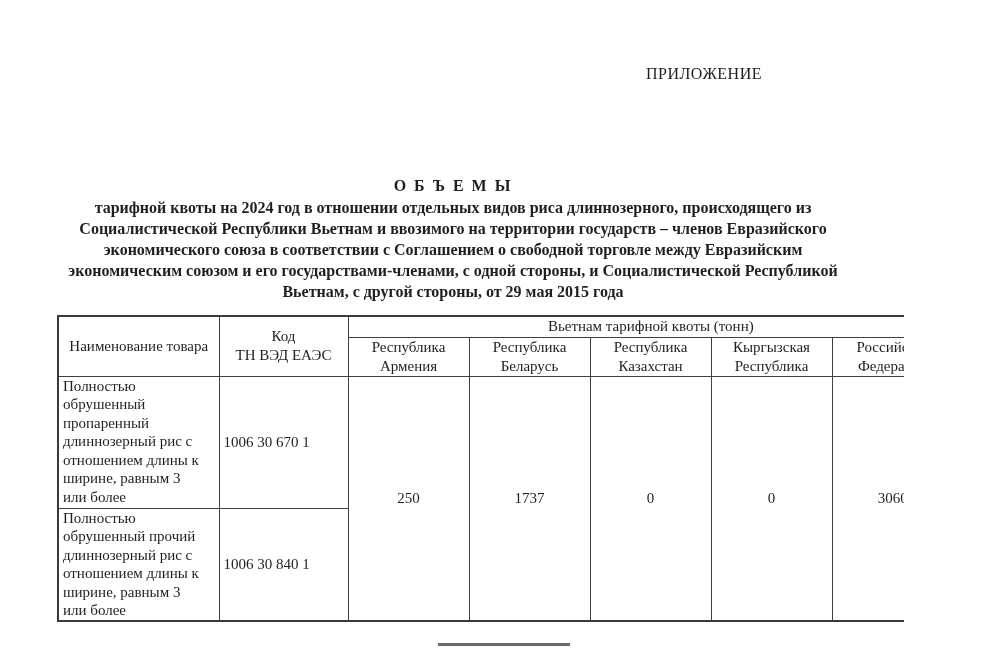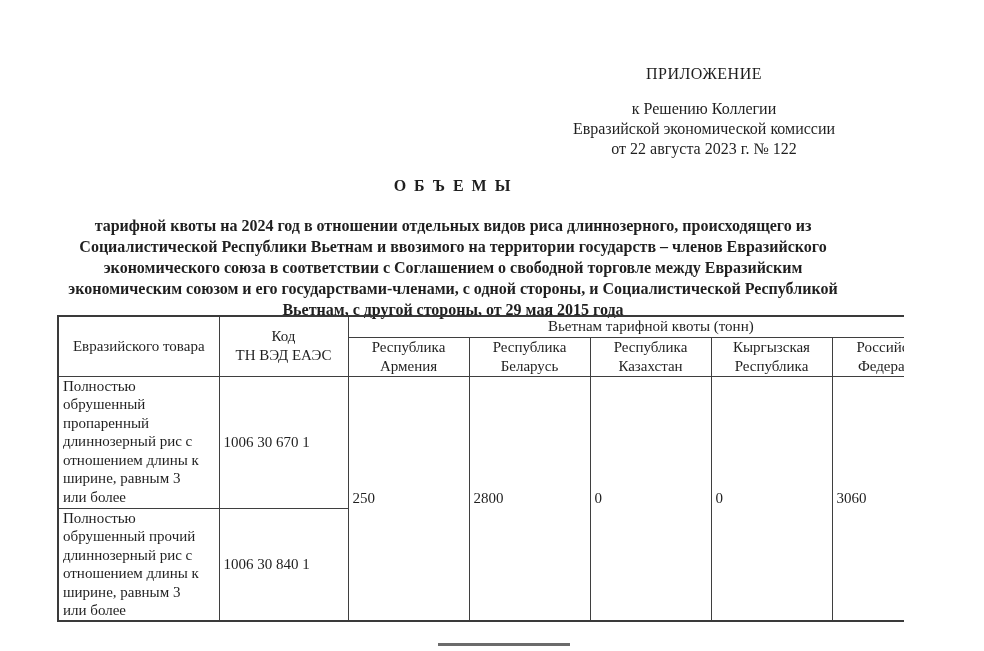--- a/index.html
+++ b/index.html
@@ -42,21 +42,20 @@
     font-weight: bold;
     font-size: 16px;
   }
   .title-caps {
     line-height: 22px;
     letter-spacing: 2px;
   }
   .title-body {
     white-space: pre-line;
     line-height: 21px;
-    margin-top: 18px;
   }
   table.quota-table {
     position: absolute;
     left: 57px;
     top: 315px;
     width: 896px;
     border-collapse: collapse;
     table-layout: fixed;
     font-size: 15px;
     color: #1f1f1f;
@@ -79,42 +78,39 @@
     text-align: left;
     vertical-align: top;
     padding: 3px 4px 0 5px;
     line-height: 18.5px;
   }
   td.code {
     text-align: left;
     vertical-align: middle;
   }
   td.val {
-    text-align: left;
+    text-align: center;
     vertical-align: middle;
   }
   .end-rule {
     position: absolute;
     left: 438px;
     top: 643px;
     width: 132px;
     height: 3px;
     background: #6b6b6b;
   }
 </style>
 </head>
 <body>
 
 <div class="page">
 
   <div class="appendix-block">
     <div class="appendix-title">ПРИЛОЖЕНИЕ</div>
-    <div class="decision-ref">к Решению Коллегии
-Евразийской экономической комиссии
-от 22 августа 2023 г. № 122</div>
   </div>
 
   <div class="doc-title">
     <div class="title-caps">О Б Ъ Е М Ы</div>
     <div class="title-body">тарифной квоты на 2024 год в отношении отдельных видов риса длиннозерного, происходящего из
 Социалистической Республики Вьетнам и ввозимого на территории государств – членов Евразийского
 экономического союза в соответствии с Соглашением о свободной торговле между Евразийским
 экономическим союзом и его государствами-членами, с одной стороны, и Социалистической Республикой
 Вьетнам, с другой стороны, от 29 мая 2015 года</div>
   </div>
@@ -124,21 +120,21 @@
       <col style="width:161px">
       <col style="width:129px">
       <col style="width:121px">
       <col style="width:121px">
       <col style="width:121px">
       <col style="width:121px">
       <col style="width:122px">
     </colgroup>
     <tbody>
       <tr style="height:21px">
-        <td rowspan="2" class="hdr">Евразийского товара</td>
+        <td rowspan="2" class="hdr">Наименование товара</td>
         <td rowspan="2" class="hdr pre">Код
 ТН ВЭД ЕАЭС</td>
         <td colspan="5" class="hdr">Вьетнам тарифной квоты (тонн)</td>
       </tr>
       <tr style="height:31px">
         <td class="hdr pre">Республика
 Армения</td>
         <td class="hdr pre">Республика
 Беларусь</td>
         <td class="hdr pre">Республика
@@ -151,21 +147,21 @@
       <tr style="height:132px">
         <td class="name pre">Полностью
 обрушенный
 пропаренный
 длиннозерный рис с
 отношением длины к
 ширине, равным 3
 или более</td>
         <td class="code">1006 30 670 1</td>
         <td rowspan="2" class="val">250</td>
-        <td rowspan="2" class="val">2800</td>
+        <td rowspan="2" class="val">1737</td>
         <td rowspan="2" class="val">0</td>
         <td rowspan="2" class="val">0</td>
         <td rowspan="2" class="val">3060</td>
       </tr>
       <tr style="height:103px">
         <td class="name pre">Полностью
 обрушенный прочий
 длиннозерный рис с
 отношением длины к
 ширине, равным 3

